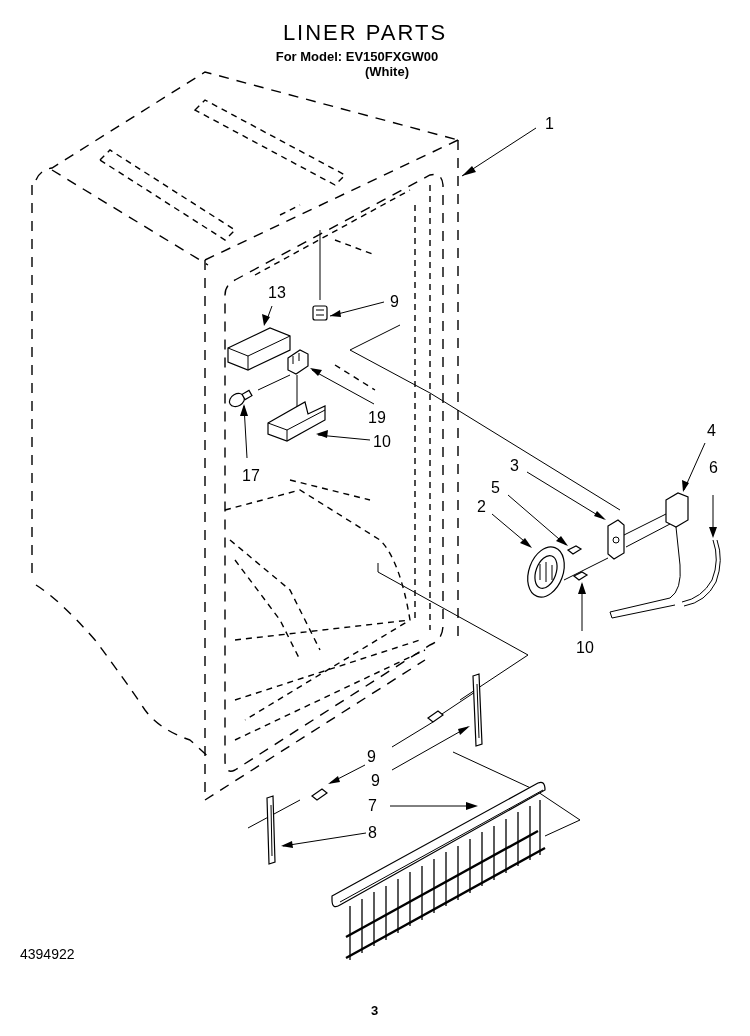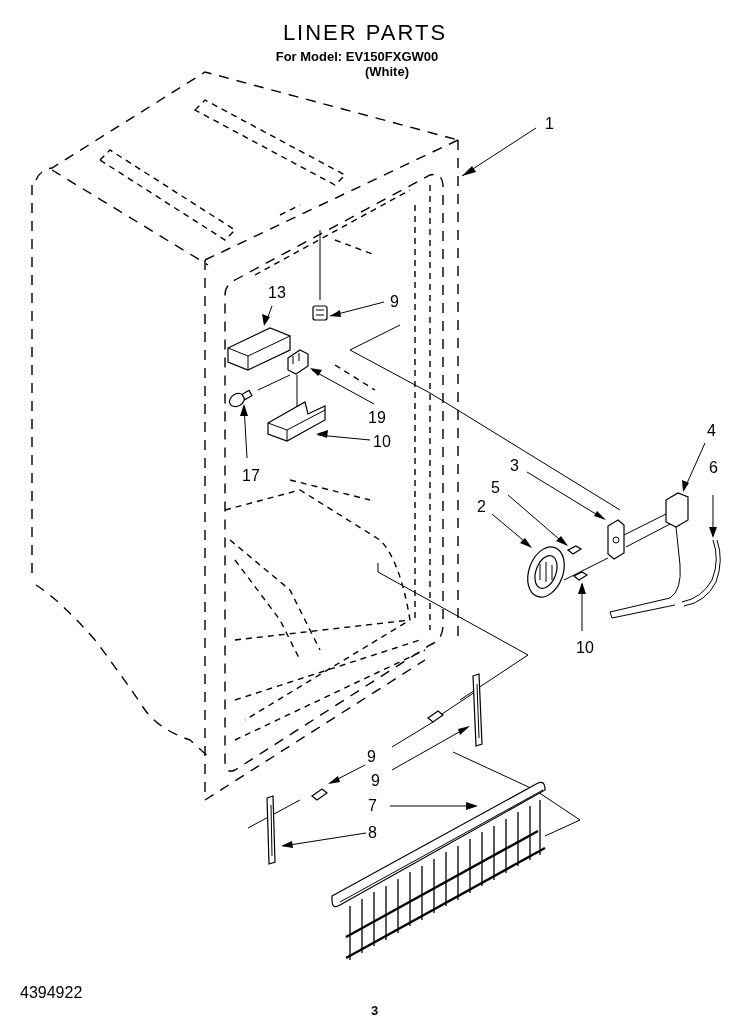--- a/index.html
+++ b/index.html
@@ -1,21 +1,21 @@
 <!DOCTYPE html>
 <html><head>
 <meta charset="utf-8">
 <style>
   html,body{margin:0;padding:0;background:#ffffff;}
   body{width:750px;height:1036px;position:relative;overflow:hidden;font-family:"Liberation Sans",sans-serif;color:#000;}
   .hdr{position:absolute;left:0;width:730px;text-align:center;}
   .title{top:20px;font-size:22px;letter-spacing:2px;font-weight:normal;}
   .model{top:49px;font-size:13px;font-weight:bold;left:-8px;}
   .color{top:64px;font-size:13px;font-weight:bold;left:22px;}
-  .footer-left{position:absolute;left:20px;top:984px;font-size:16px;}
+  .footer-left{position:absolute;left:20px;top:946px;font-size:14px;}
   .footer-page{position:absolute;left:371px;top:1003px;font-size:13px;font-weight:bold;}
   svg.diagram{position:absolute;left:0;top:0;}
   .callout{position:absolute;font-size:16px;line-height:16px;}
   .d{fill:none;stroke:#000;stroke-width:1.4;stroke-dasharray:10 8;}
   .d2{fill:none;stroke:#000;stroke-width:1.4;stroke-dasharray:6 5;}
   .s{fill:none;stroke:#000;stroke-width:1;}
   .p{fill:#fff;stroke:#000;stroke-width:1.2;}
   .k{fill:#000;stroke:none;}
 </style>
 </head>

